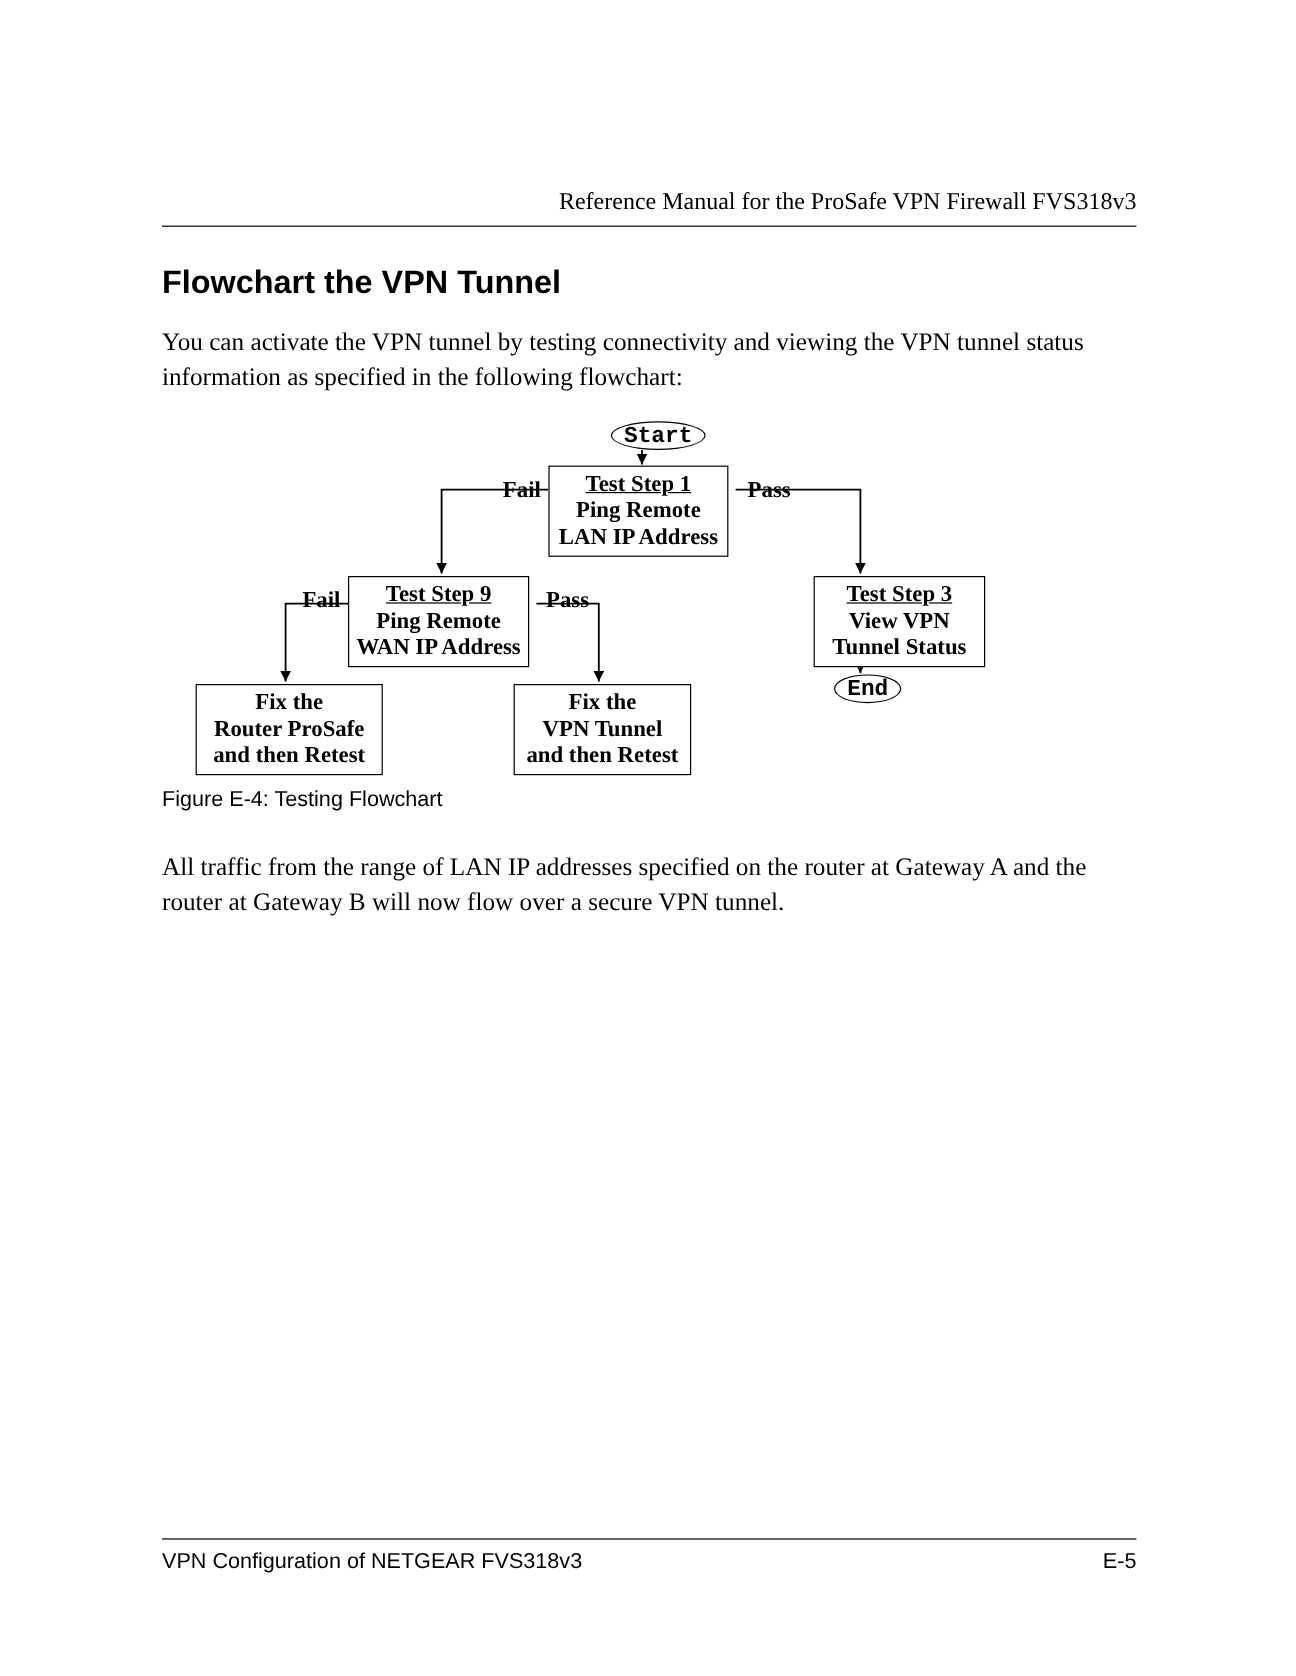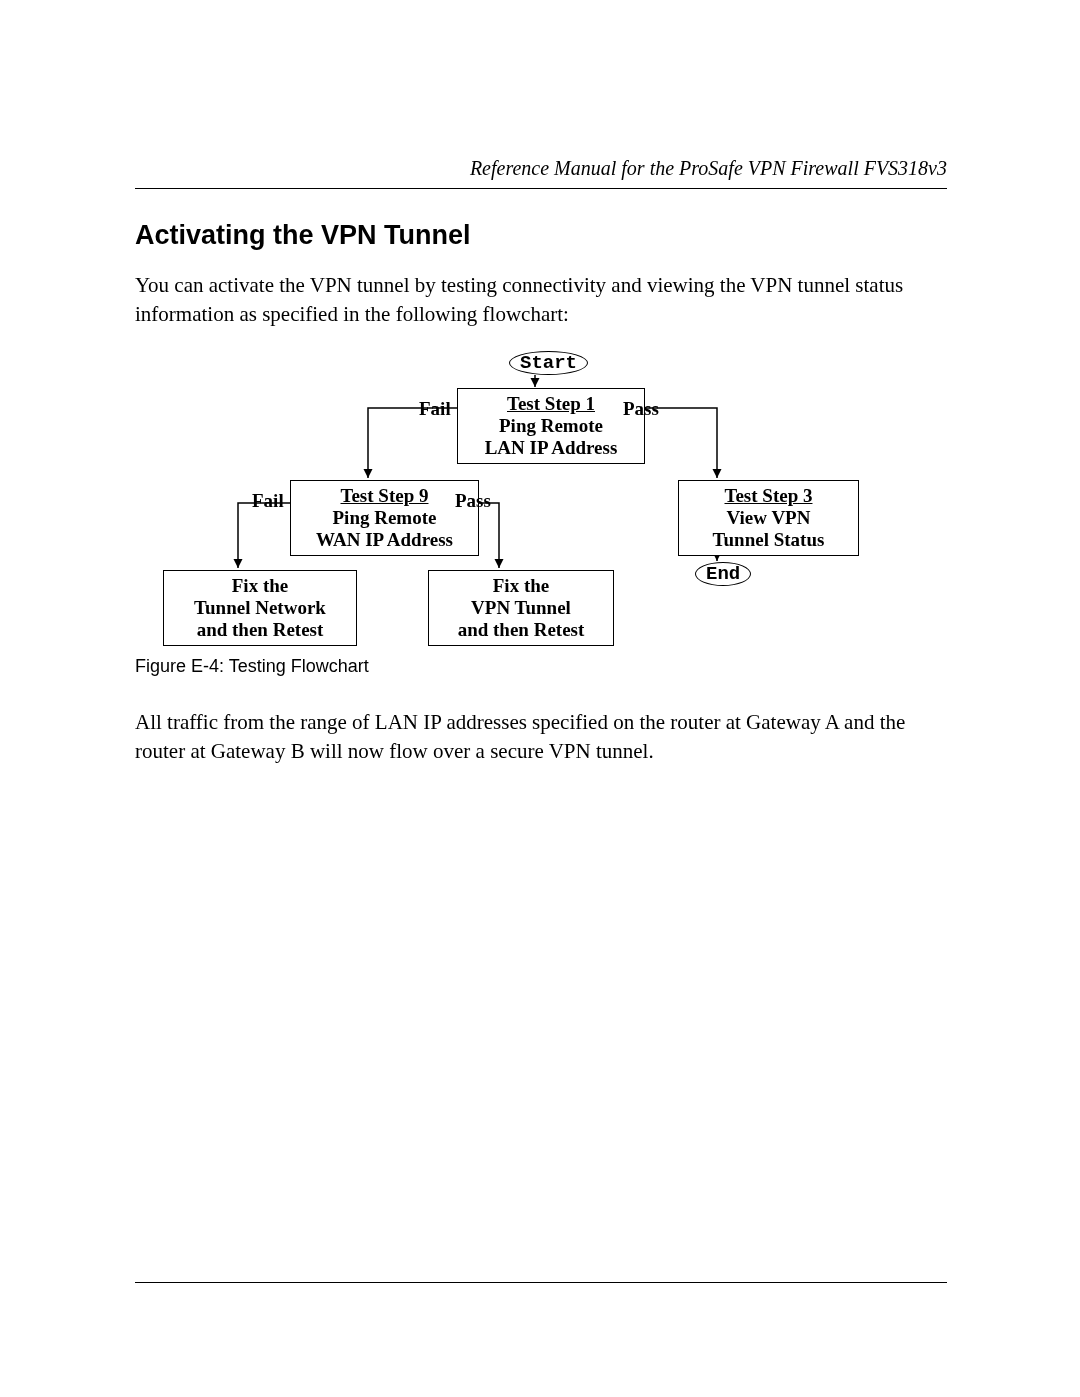--- a/index.html
+++ b/index.html
@@ -14,21 +14,20 @@
     font-size: 21px;
     line-height: 1.35;
   }
   .page {
     position: absolute;
     left: 135px;
     top: 155px;
     width: 812px;
   }
   .header-line {
-    font-style: italic;
     text-align: right;
     font-size: 20px;
     margin-bottom: 6px;
   }
   hr.rule {
     border: none;
     border-top: 1.5px solid #000;
     margin: 0 0 28px 0;
   }
   h2.section-heading {
@@ -49,21 +48,21 @@
   }
   .flowchart svg { position: absolute; left: 0; top: 0; }
   .node {
     position: absolute;
     font-family: "Times New Roman", Times, serif;
     font-weight: bold;
     font-size: 19px;
     text-align: center;
     line-height: 1.15;
   }
-  .node.box { border: 1.5px solid #000; background: #fff; padding: 4px 21px; }
+  .node.box { border: 1.5px solid #000; background: #fff; padding: 4px 2px; }
   .node.oval {
     border: 1.5px solid #000;
     border-radius: 50%;
     background: #fff;
     padding: 0 10px;
     line-height: 22px;
     height: 22px;
     font-family: Liberation Mono, monospace;
   }
   .edge-label {
@@ -102,21 +101,21 @@
     margin-top: 8px;
   }
 </style>
 </head>
 <body>
 
 <div class="page">
   <div class="header-line">Reference Manual for the ProSafe VPN Firewall FVS318v3</div>
   <hr class="rule">
 
-  <h2 class="section-heading">Activating the VPN Tunnel</h2>
+  <h2 class="section-heading">Flowchart the VPN Tunnel</h2>
 
   <p class="body">You can activate the VPN tunnel by testing connectivity and viewing the VPN tunnel status information as specified in the following flowchart:</p>
 
   <div class="flowchart">
 
     <svg width="812" height="290">
       <defs>
         <marker id="ah" markerWidth="8" markerHeight="8" refX="6" refY="3" orient="auto">
           <path d="M0,0 L6,3 L0,6 Z" fill="#000"></path>
         </marker>
@@ -156,31 +155,35 @@
     <div class="node box" style="left:543px; top:132px; width:137px;">
       <span class="u">Test Step 3</span><br>
       <span>View VPN</span><br>
       <span>Tunnel Status</span>
     </div>
 
     <div class="node oval" style="left:560px; top:214px;">End</div>
 
     <div class="node box" style="left:28px; top:222px; width:150px;">
       <span>Fix the</span><br>
-      <span>Tunnel Network</span><br>
+      <span>Router ProSafe</span><br>
       <span>and then Retest</span>
     </div>
 
     <div class="node box" style="left:293px; top:222px; width:142px;">
       <span>Fix the</span><br>
       <span>VPN Tunnel</span><br>
       <span>and then Retest</span>
     </div>
   </div>
 
   <div class="caption">Figure E-4:  Testing Flowchart</div>
 
   <p class="body">All traffic from the range of LAN IP addresses specified on the router at Gateway A and the router at Gateway B will now flow over a secure VPN tunnel.</p>
 </div>
 
 <div class="footer">
   <hr>
+  <div class="footer-row">
+    <span>VPN Configuration of NETGEAR FVS318v3</span>
+    <span>E-5</span>
+  </div>
 </div>
 
 </body></html>

